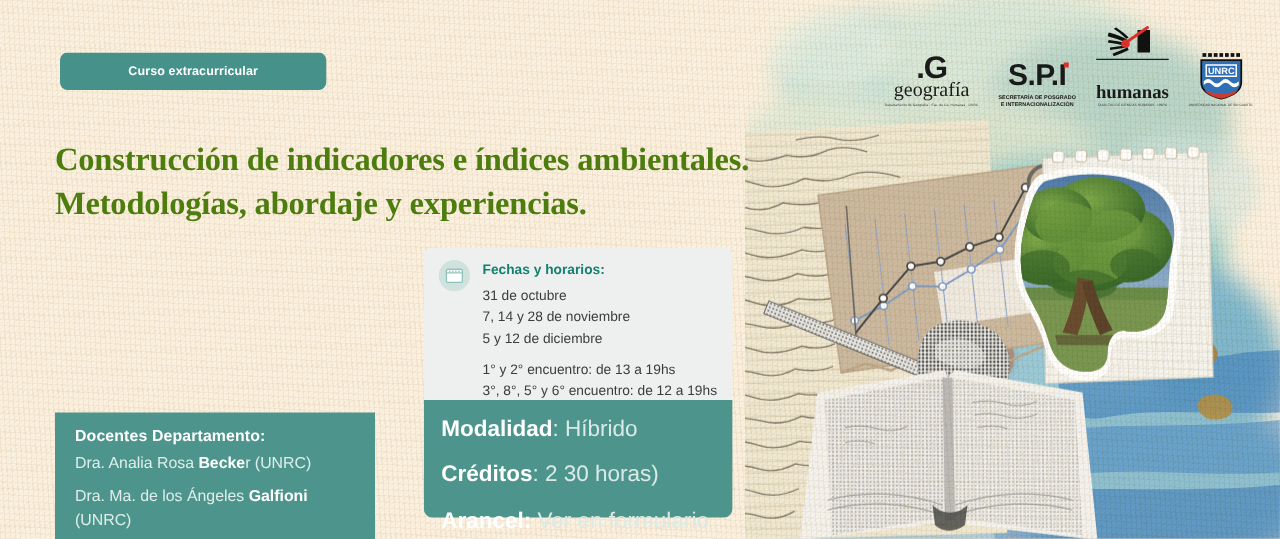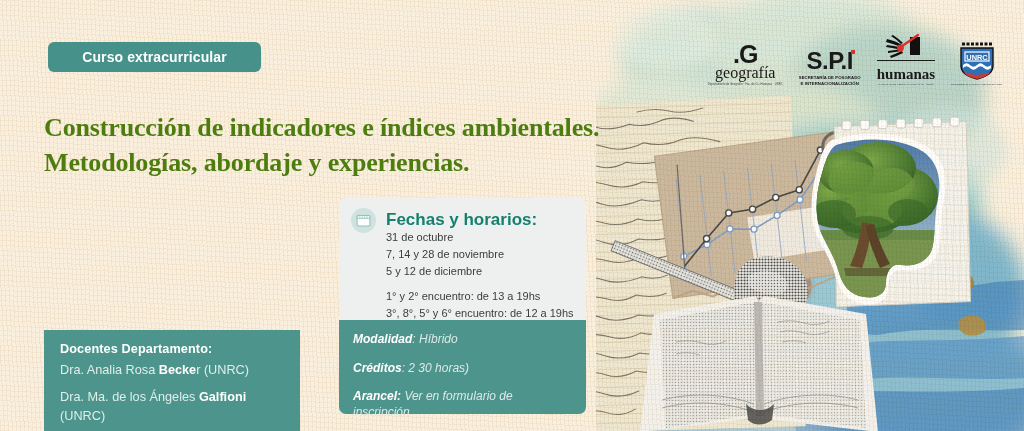--- a/index.html
+++ b/index.html
@@ -27,21 +27,21 @@
     opacity: .85;
   }
   
   #badge {
     position: absolute; left: 48px; top: 42px;
     width: 213px; height: 30px;
     background: #469189;
     border-radius: 6px;
     display: flex; align-items: center; justify-content: center;
     color: #ffffff;
-    font-size: 14px; font-weight: bold;
+    font-size: 10px; font-weight: bold;
     letter-spacing: .1px;
   }
   
   #title {
     position: absolute; left: 44px; top: 111px;
     width: 580px;
     color: #4d7c0f;
     font-size: 26px;
     font-weight: bold;
     line-height: 1.33;
@@ -80,41 +80,40 @@
   #panel-icon {
     position: absolute; left: 12px; top: 10px;
     width: 25px; height: 25px;
     border-radius: 50%;
     background: #cfe2de;
     display: flex; align-items: center; justify-content: center;
   }
   #panel-icon svg { display: block; }
   #panel-heading {
     position: absolute; left: 47px; top: 12px;
-    font-size: 17px; font-weight: bold; color: #15806f;
+    font-size: 11px; font-weight: bold; color: #15806f;
   }
   #dates-list {
     position: absolute; left: 47px; top: 31px;
     font-size: 11px; color: #3c3c3c; line-height: 1.55;
   }
   #dates-list .spacer { height: 8px; }
   
   #detail-panel {
     position: absolute; left: 339px; top: 320px;
     width: 247px; height: 94px;
     background: #4d958c;
     border-radius: 0 0 7px 7px;
     padding: 12px 14px;
     color: #e3efec;
   }
   .detail-row {
-    font-size: 12px; line-height: 1.3;
+    font-size: 18px; line-height: 1.3;
     margin-bottom: 13px;
     color: #dceae7;
-    font-style: italic;
   }
   .detail-row:last-child { margin-bottom: 0; }
   .detail-row b { color: #ffffff; font-weight: bold; }
   
   #collage {
     position: absolute; left: 596px; top: 0;
     width: 428px; height: 431px;
     overflow: hidden;
   }
   #collage svg { display: block; }
@@ -148,21 +147,21 @@
   }
   .logo-spi-sub {
     font-size: 4.3px; font-weight: bold; color: #1a1a1a;
     text-align: center; line-height: 1.25; margin-top: 2px;
     letter-spacing: .05px;
   }
   .logo-hum-word {
     font-family: "Liberation Serif", serif;
     font-size: 15px; font-weight: bold; color: #1a1a1a;
     line-height: 1; margin-top: 1px;
-    border-top: 1px solid #1a1a1a; padding-top: 6px;
+    border-top: 1px solid #1a1a1a; padding-top: 19px;
   }
   .logo-hum-sub {
     font-size: 2.5px; color: #3a3a3a; margin-top: 1px; letter-spacing: .1px;
   }
   .logo-unrc-sub {
     font-size: 2.5px; color: #3a3a3a; margin-top: 1px;
   }
 </style>
 </head>
 <body>

